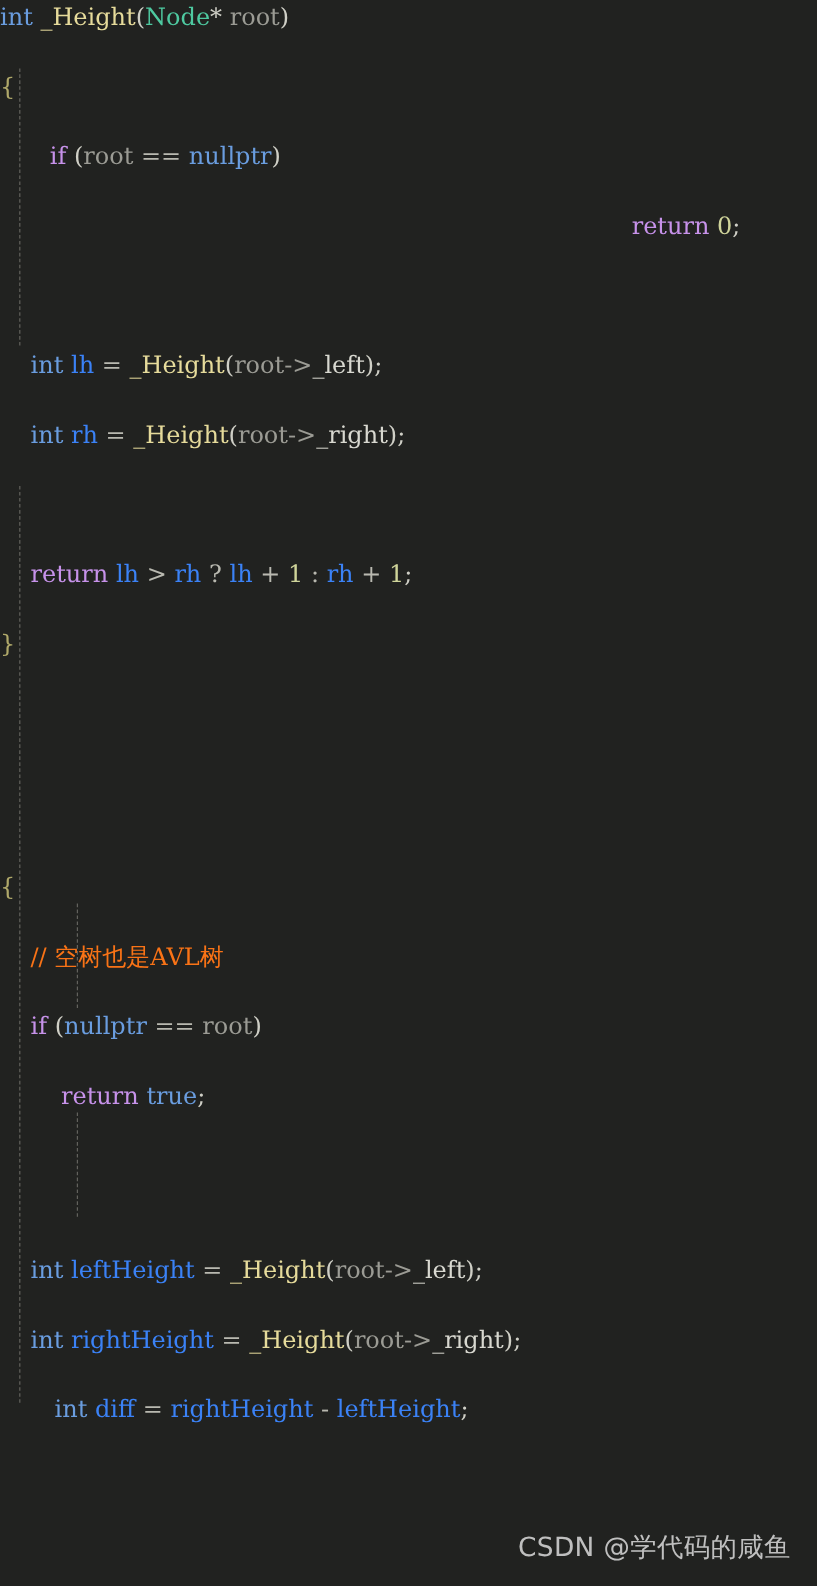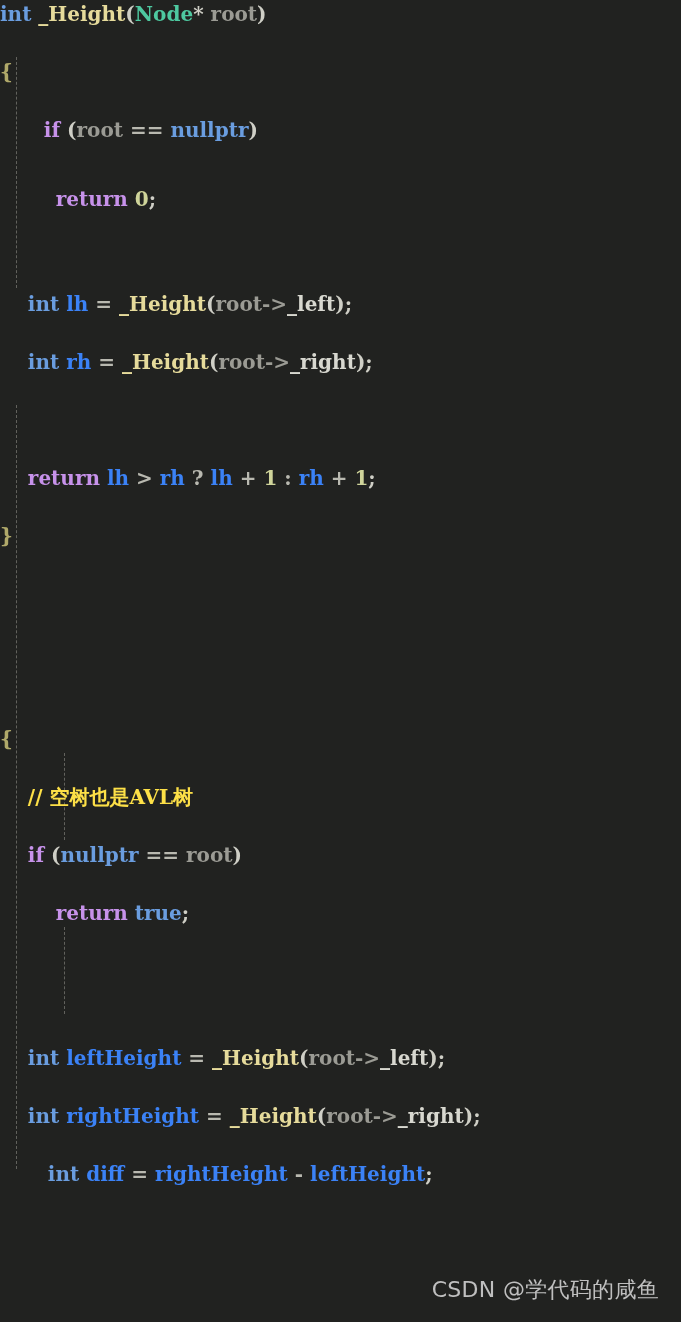--- a/index.html
+++ b/index.html
@@ -15,21 +15,20 @@
     overflow: hidden;
     font-family: "DejaVu Serif", serif;
   }
   .code-area {
     position: absolute;
     left: 0;
     top: 0;
     width: 617px;
     height: 1270px;
     overflow: hidden;
-    font-weight: bold;
   }
   .line {
     position: relative;
     height: 29px;
     line-height: 29px;
     white-space: pre;
     font-size: 20px;
     font-family: "DejaVu Serif", serif;
     letter-spacing: 0px;
   }
@@ -38,21 +37,21 @@
   
   .kw       { color: #6a9ddf; }            
   .kw2      { color: #c792ea; }            
   .fn       { color: #e6db9b; }            
   .type     { color: #4ec9a0; }            
   .var      { color: #3b82f6; }            
   .mem      { color: #d8d8d0; }            
   .plain    { color: #cfcfc6; }            
   .dim      { color: #9b9b94; }            
   .num      { color: #cfd49a; }            
-  .cmt      { color: #fde047; }            
+  .cmt      { color: #f97316; }            
   .brace    { color: #b0a96a; }            
   .op       { color: #b9b9b0; }
 
   
   .guide {
     position: absolute;
     width: 1px;
     border-left: 1px dashed #6e6e68;
     opacity: 0.85;
   }
@@ -79,21 +78,21 @@
     <div class="guide" style="left:16px; top:405px; height:764px;"></div>
     <div class="guide" style="left:64px; top:753px; height:87px;"></div>
     <div class="guide" style="left:64px; top:927px; height:87px;"></div>
 
     <div class="line" style="top:0px;"><span class="kw">int</span><span class="plain"> </span><span class="fn">_Height</span><span class="plain">(</span><span class="type">Node</span><span class="plain">*</span><span class="plain"> </span><span class="dim">root</span><span class="plain">)</span></div>
 
     <div class="line" style="top:29px;"><span class="brace">{</span></div>
 
     <div class="line" style="top:58px;padding-left:16px;">    <span class="kw2">if</span><span class="plain"> </span><span class="plain">(</span><span class="dim">root</span><span class="plain"> </span><span class="op">==</span><span class="plain"> </span><span class="kw">nullptr</span><span class="plain">)</span></div>
 
-    <div class="line" style="top:98px;">        <span class="kw2">return</span><span class="plain"> </span><span class="num">0</span><span class="plain">;</span></div>
+    <div class="line" style="top:87px;text-align:right;">        <span class="kw2">return</span><span class="plain"> </span><span class="num">0</span><span class="plain">;</span></div>
 
     <div class="line" style="top:116px;"> </div>
 
     <div class="line" style="top:145px;">    <span class="kw">int</span><span class="plain"> </span><span class="var">lh</span><span class="plain"> </span><span class="op">=</span><span class="plain"> </span><span class="fn">_Height</span><span class="plain">(</span><span class="dim">root-&gt;</span><span class="mem">_left</span><span class="plain">)</span><span class="plain">;</span></div>
 
     <div class="line" style="top:174px;">    <span class="kw">int</span><span class="plain"> </span><span class="var">rh</span><span class="plain"> </span><span class="op">=</span><span class="plain"> </span><span class="fn">_Height</span><span class="plain">(</span><span class="dim">root-&gt;</span><span class="mem">_right</span><span class="plain">)</span><span class="plain">;</span></div>
 
     <div class="line" style="top:203px;"> </div>
 
     <div class="line" style="top:232px;">    <span class="kw2">return</span><span class="plain"> </span><span class="var">lh</span><span class="plain"> </span><span class="op">&gt;</span><span class="plain"> </span><span class="var">rh</span><span class="plain"> </span><span class="op">?</span><span class="plain"> </span><span class="var">lh</span><span class="plain"> </span><span class="op">+</span><span class="plain"> </span><span class="num">1</span><span class="plain"> </span><span class="op">:</span><span class="plain"> </span><span class="var">rh</span><span class="plain"> </span><span class="op">+</span><span class="plain"> </span><span class="num">1</span><span class="plain">;</span></div>

